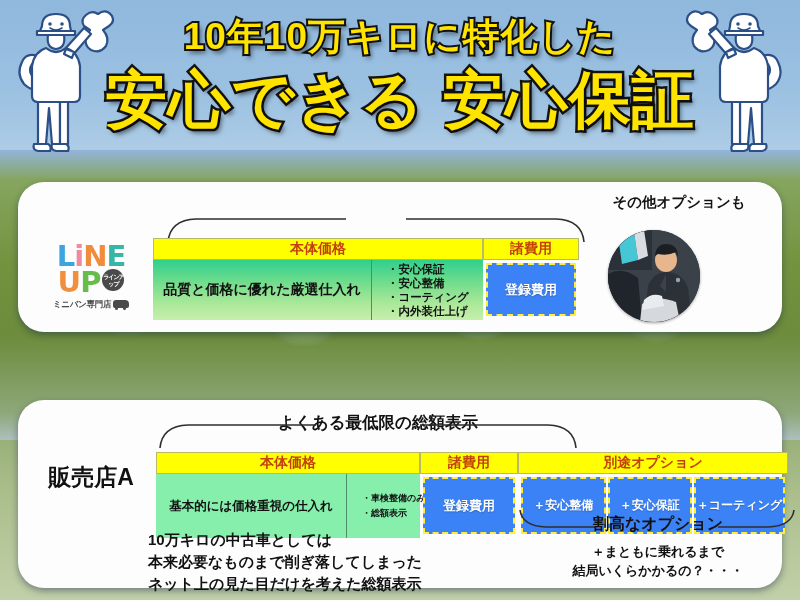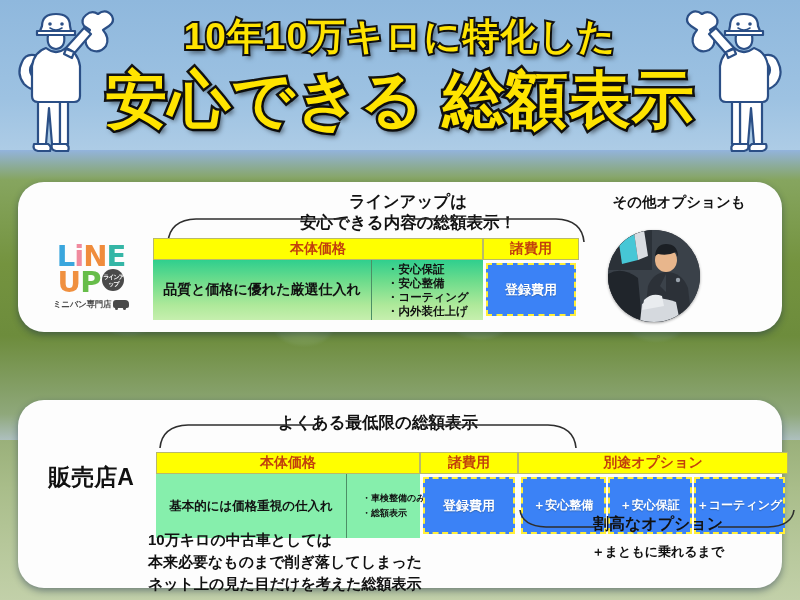--- a/index.html
+++ b/index.html
@@ -182,39 +182,35 @@
         <path d="M58 98 L58 140 L66 140 L66 98 Z"></path>
       </g>
       <g fill="#2b4f86">
         <circle cx="48" cy="20" r="1.8"></circle>
           <circle cx="60" cy="20" r="1.8"></circle>
         <path d="M48 24 Q54 28 60 24" fill="none" stroke="#2b4f86" stroke-width="1.6" stroke-linecap="round"></path>
       </g>
     </svg>
 
     <div class="hdr-line1">10年10万キロに特化した</div>
-    <div class="hdr-line2">安心できる 総額表示</div>
+    <div class="hdr-line2">安心できる 安心保証</div>
   </div>
 
   <div class="panel" id="panel-lineup">
 
     <div class="logo">
       <div class="logo-row">
         <span class="l1">L</span><span class="l2">i</span><span class="l3">N</span><span class="l4">E</span>
       </div>
       <div class="logo-row logo-row2">
         <span class="l5">U</span><span class="l6">P</span><span class="logo-badge">ラインアップ</span>
       </div>
       <div class="logo-sub"><span>ミニバン専門店</span><span class="logo-van"></span></div>
     </div>
 
-    <div class="caption" id="lineup-caption">
-      <div>ラインアップは</div>
-      <div>安心できる内容の総額表示！</div>
-    </div>
 
     <svg class="brace" style="left:148px;top:32px;" width="420" height="30" viewBox="0 0 420 30">
       <path d="M2 28 Q4 6 30 5 L180 5 M240 5 L390 5 Q416 6 418 28" fill="none" stroke="#2e2e2e" stroke-width="1.6"></path>
     </svg>
 
     <div class="caption" id="lineup-note">
       <div>その他オプションも</div>
     </div>
 
     <div class="photo">
@@ -300,16 +296,17 @@
     </div>
 
     <svg class="brace" style="left:500px;top:108px;" width="278" height="26" viewBox="0 0 278 26">
       <path d="M2 2 Q4 18 28 19 L78 19 M200 19 L250 19 Q274 18 276 2" fill="none" stroke="#2e2e2e" stroke-width="1.6"></path>
     </svg>
 
     <div class="caption" id="option-caption">割高なオプション</div>
 
     <div class="caption" id="option-foot">
       <div>＋まともに乗れるまで</div>
+      <div>結局いくらかかるの？・・・</div>
     </div>
   </div>
 
 </div>
 
 </body></html>

